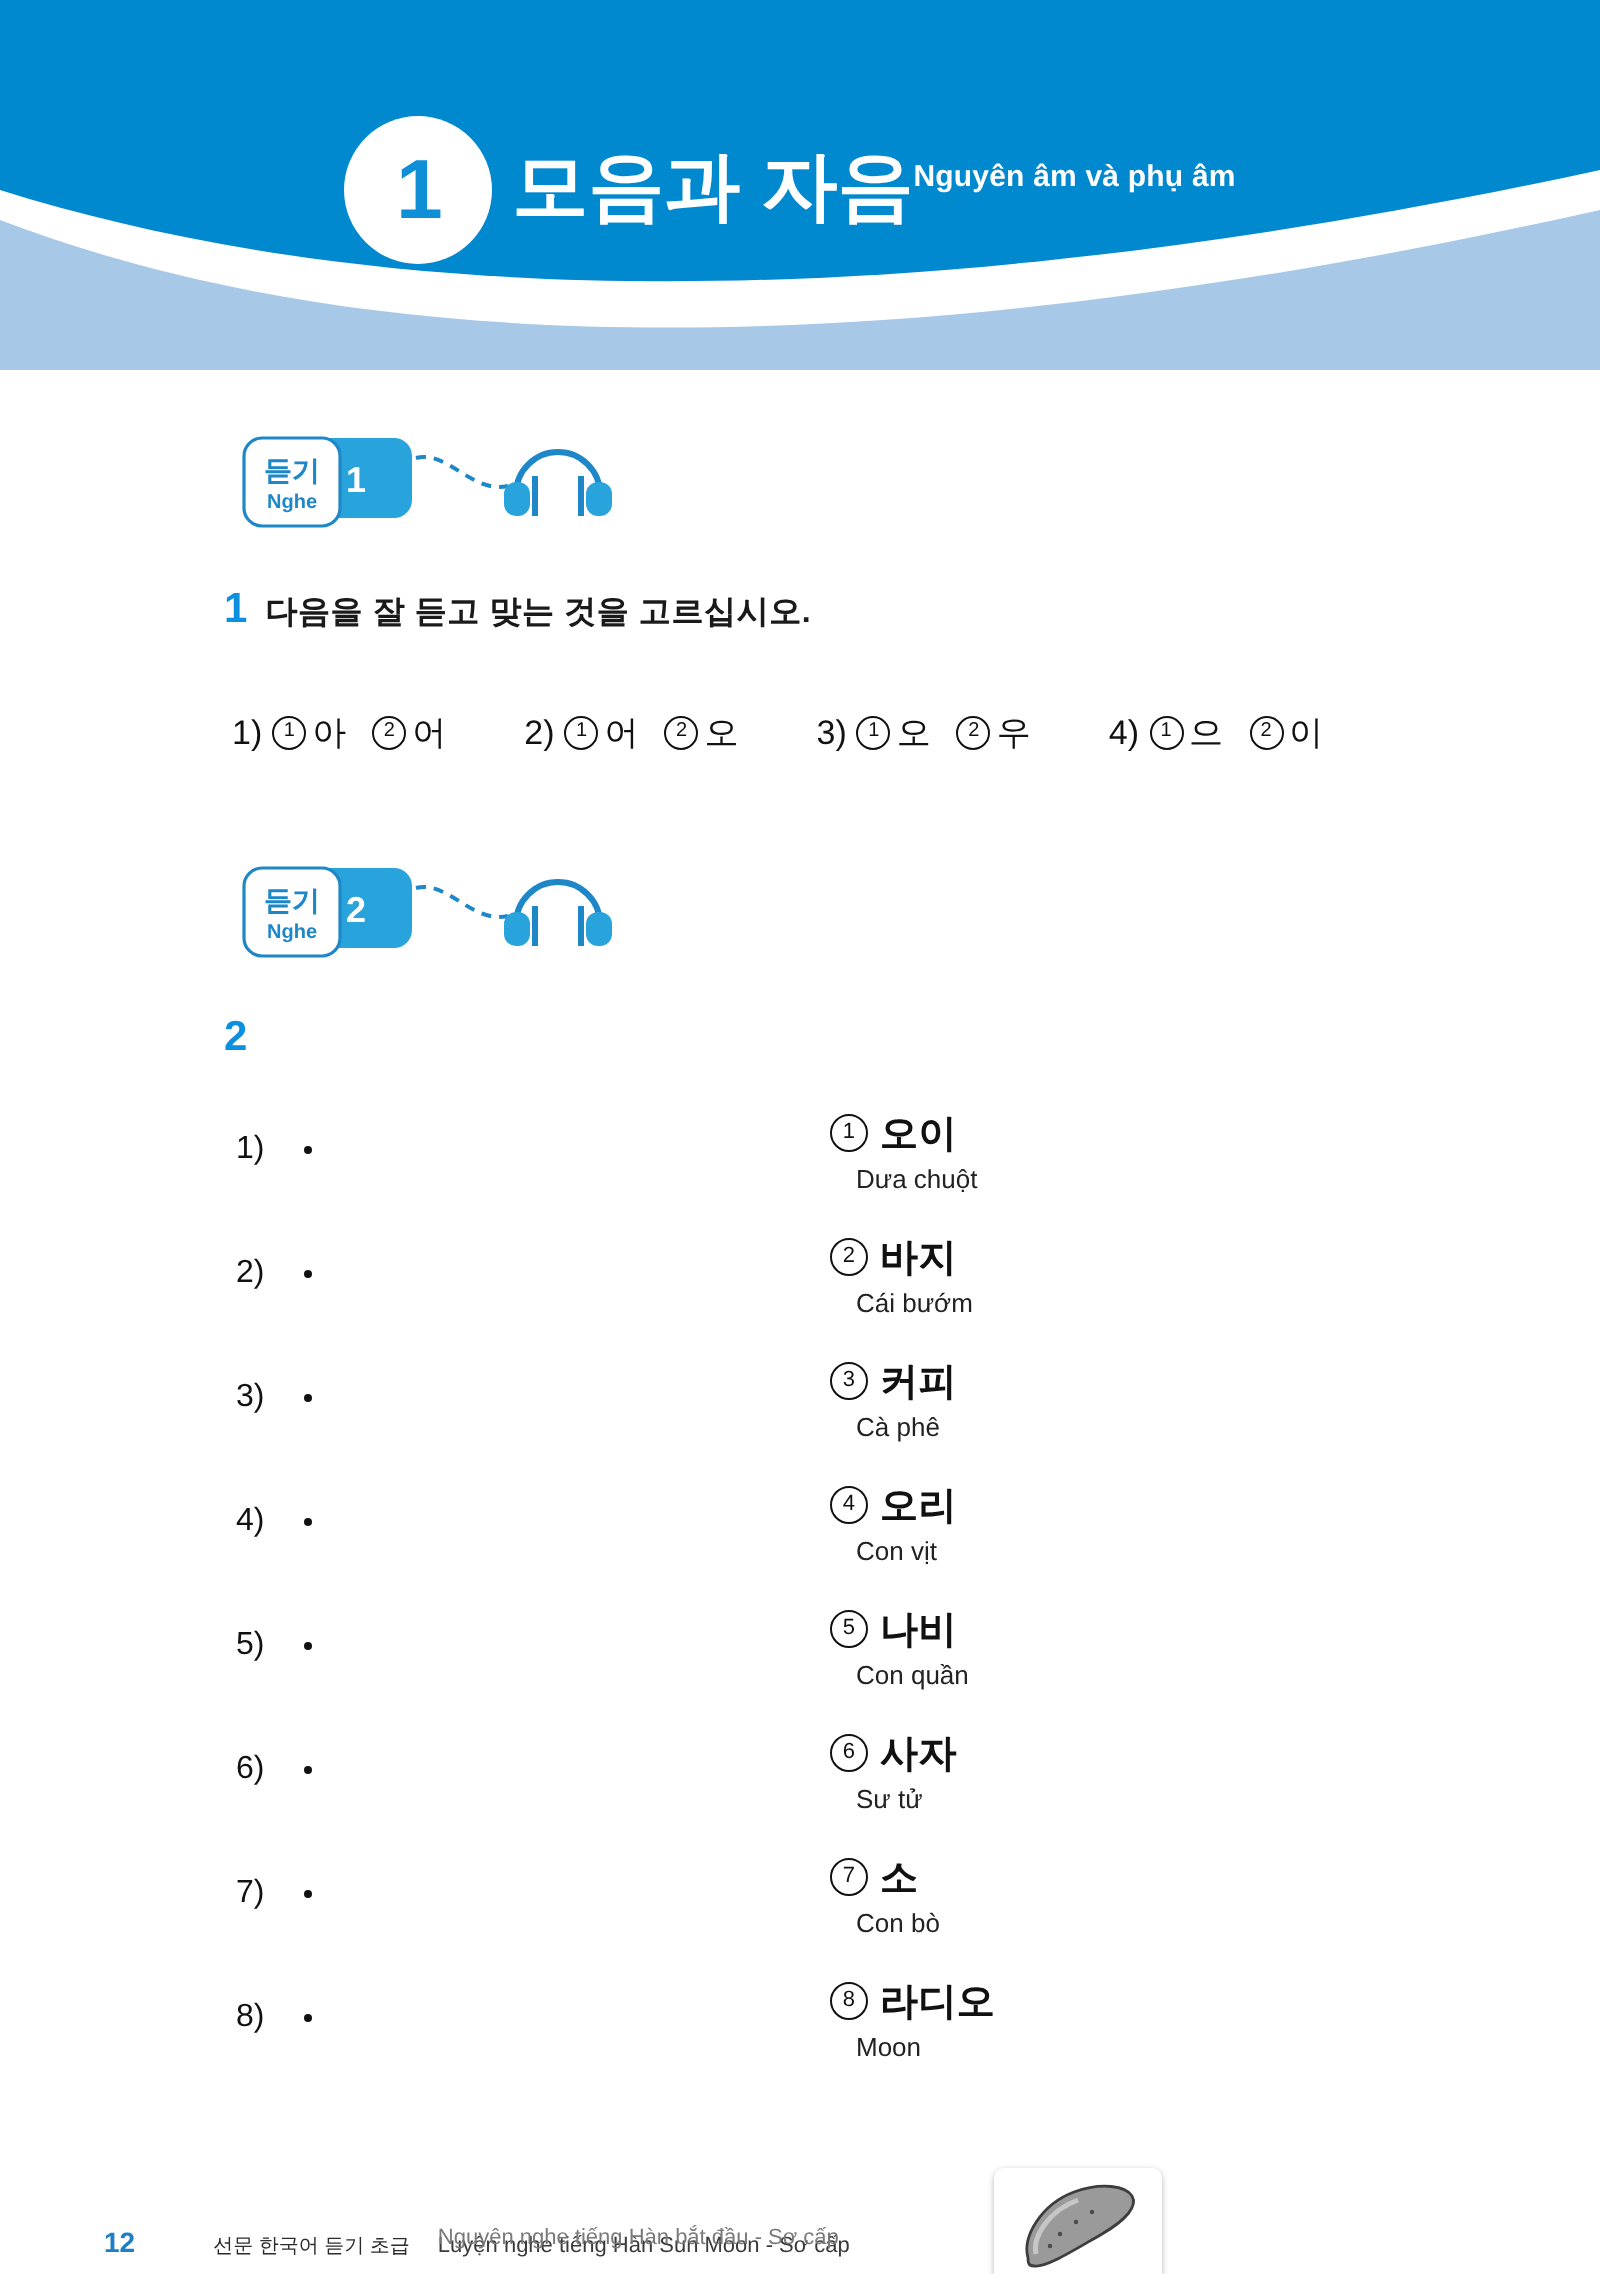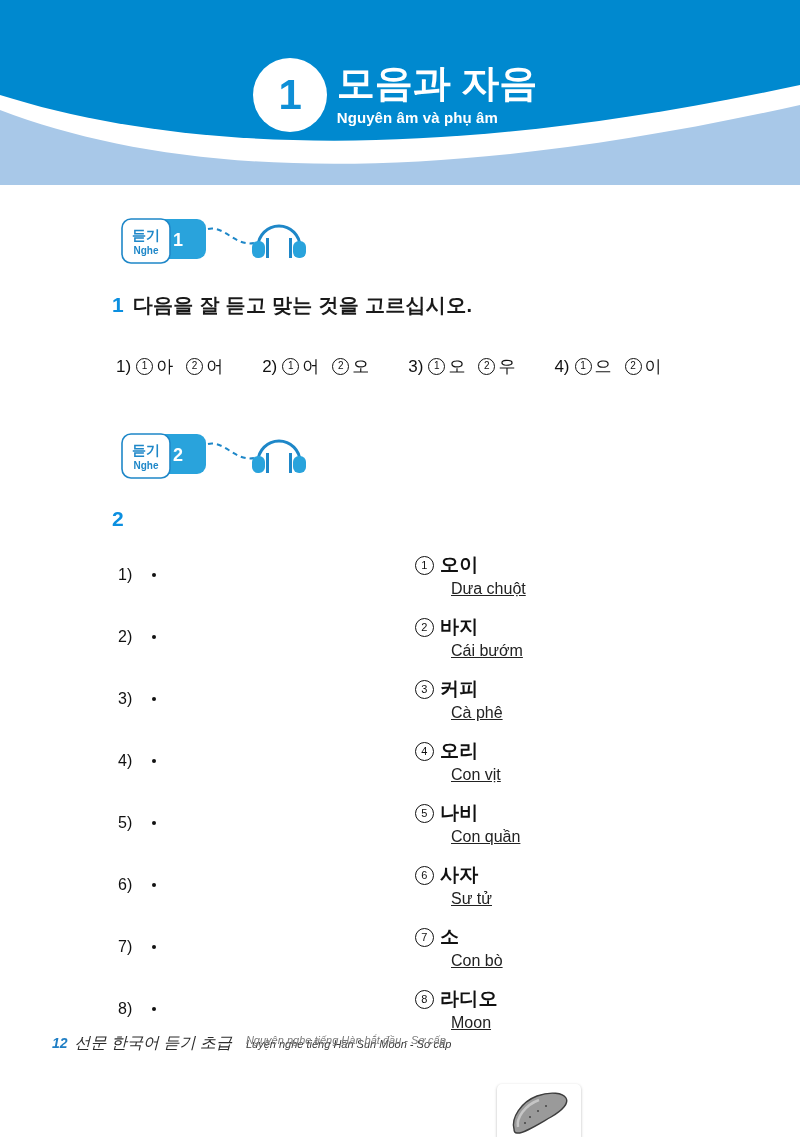--- a/index.html
+++ b/index.html
@@ -26,21 +26,21 @@
   .chapter-circle {
     width:74px; height:74px; border-radius:50%;
     background:#ffffff;
     display:flex; align-items:center; justify-content:center;
     flex:0 0 auto;
   }
   .chapter-num {
     font-size:42px; font-weight:bold; color:#0F8FD6;
     line-height:1; letter-spacing:-1px;
   }
-  .chapter-titles { display:flex; flex-direction:column;justify-content:center; }
+  .chapter-titles { display:flex; flex-direction:row;justify-content:center; }
   .chapter-title {
     font-size:38px; font-weight:bold; color:#ffffff;
     line-height:1.05; letter-spacing:0px;
   }
   .chapter-subtitle {
     font-size:15px; font-weight:bold; color:#ffffff;
     margin-top:5px; letter-spacing:0.1px;
   }
 
   
@@ -49,21 +49,21 @@
 
   
   .question { position:absolute; left:112px; }
   .q-head { display:flex; align-items:baseline; gap:9px; }
   .q-num {
     font-size:21px; font-weight:bold; color:#0B8FE0;
     line-height:1;
   }
   .q-texts { display:flex; flex-direction:column; }
   .q-ko {
-    font-size:20px; font-weight:bold; color:#1a1a1a;
+    font-size:16px; font-weight:bold; color:#1a1a1a;
     line-height:1.15; letter-spacing:0.3px;
   }
   .q-vi {
     font-size:11.5px; color:#222; margin-top:4px; letter-spacing:0.1px;
   }
 
   
   .opt-row {
     position:absolute; left:116px; top:355px;
     display:flex; align-items:center;
@@ -97,43 +97,42 @@
   }
   .m-right {
     position:absolute; left:415px; display:flex; flex-direction:column;
   }
   .m-ko {
     font-size:19px; font-weight:bold; color:#111; letter-spacing:0.2px;
     display:flex; align-items:center;
   }
   .m-ko .circ { width:17px; height:17px; line-height:16px; font-size:11px;
                 border-width:1.3px; margin-right:6px; font-weight:normal; }
-  .m-vi { font-size:16px; color:#222; margin-top:2px; margin-left:36px;text-decoration:underline; }
+  .m-vi { font-size:13px; color:#222; margin-top:2px; margin-left:13px; }
 
   .thumb {
     position:absolute; left:497px;
     width:84px; height:58px;
     background:#ffffff; border-radius:5px;
     box-shadow:0 1px 3px rgba(0,0,0,0.28);
     display:flex; align-items:center; justify-content:center;
     overflow:hidden;
   }
   .thumb svg { display:block; }
 
   
   .footer {
-    position:absolute; left:52px; top:1033px;
+    position:absolute; left:52px; top:1113px;
     display:flex; align-items:baseline;
     white-space:nowrap;
-    font-style:italic;
   }
   .footer-page {
     font-size:14px; font-weight:bold; color:#1F7EC4; margin-right:7px;
   }
-  .footer-ko { font-size:16px; color:#2b2b2b; margin-right:14px; }
+  .footer-ko { font-size:10px; color:#2b2b2b; margin-right:14px;margin-left:32px; }
   .footer-vi-wrap { position:relative; display:inline-block; }
   .footer-vi { font-size:11px; color:#3a3a3a; }
   .footer-vi-overlay {
     position:absolute; left:0; top:0; font-size:11px; color:#7a7a7a;
   }
 </style>
 </head>
 <body>
 
 <div class="banner">

